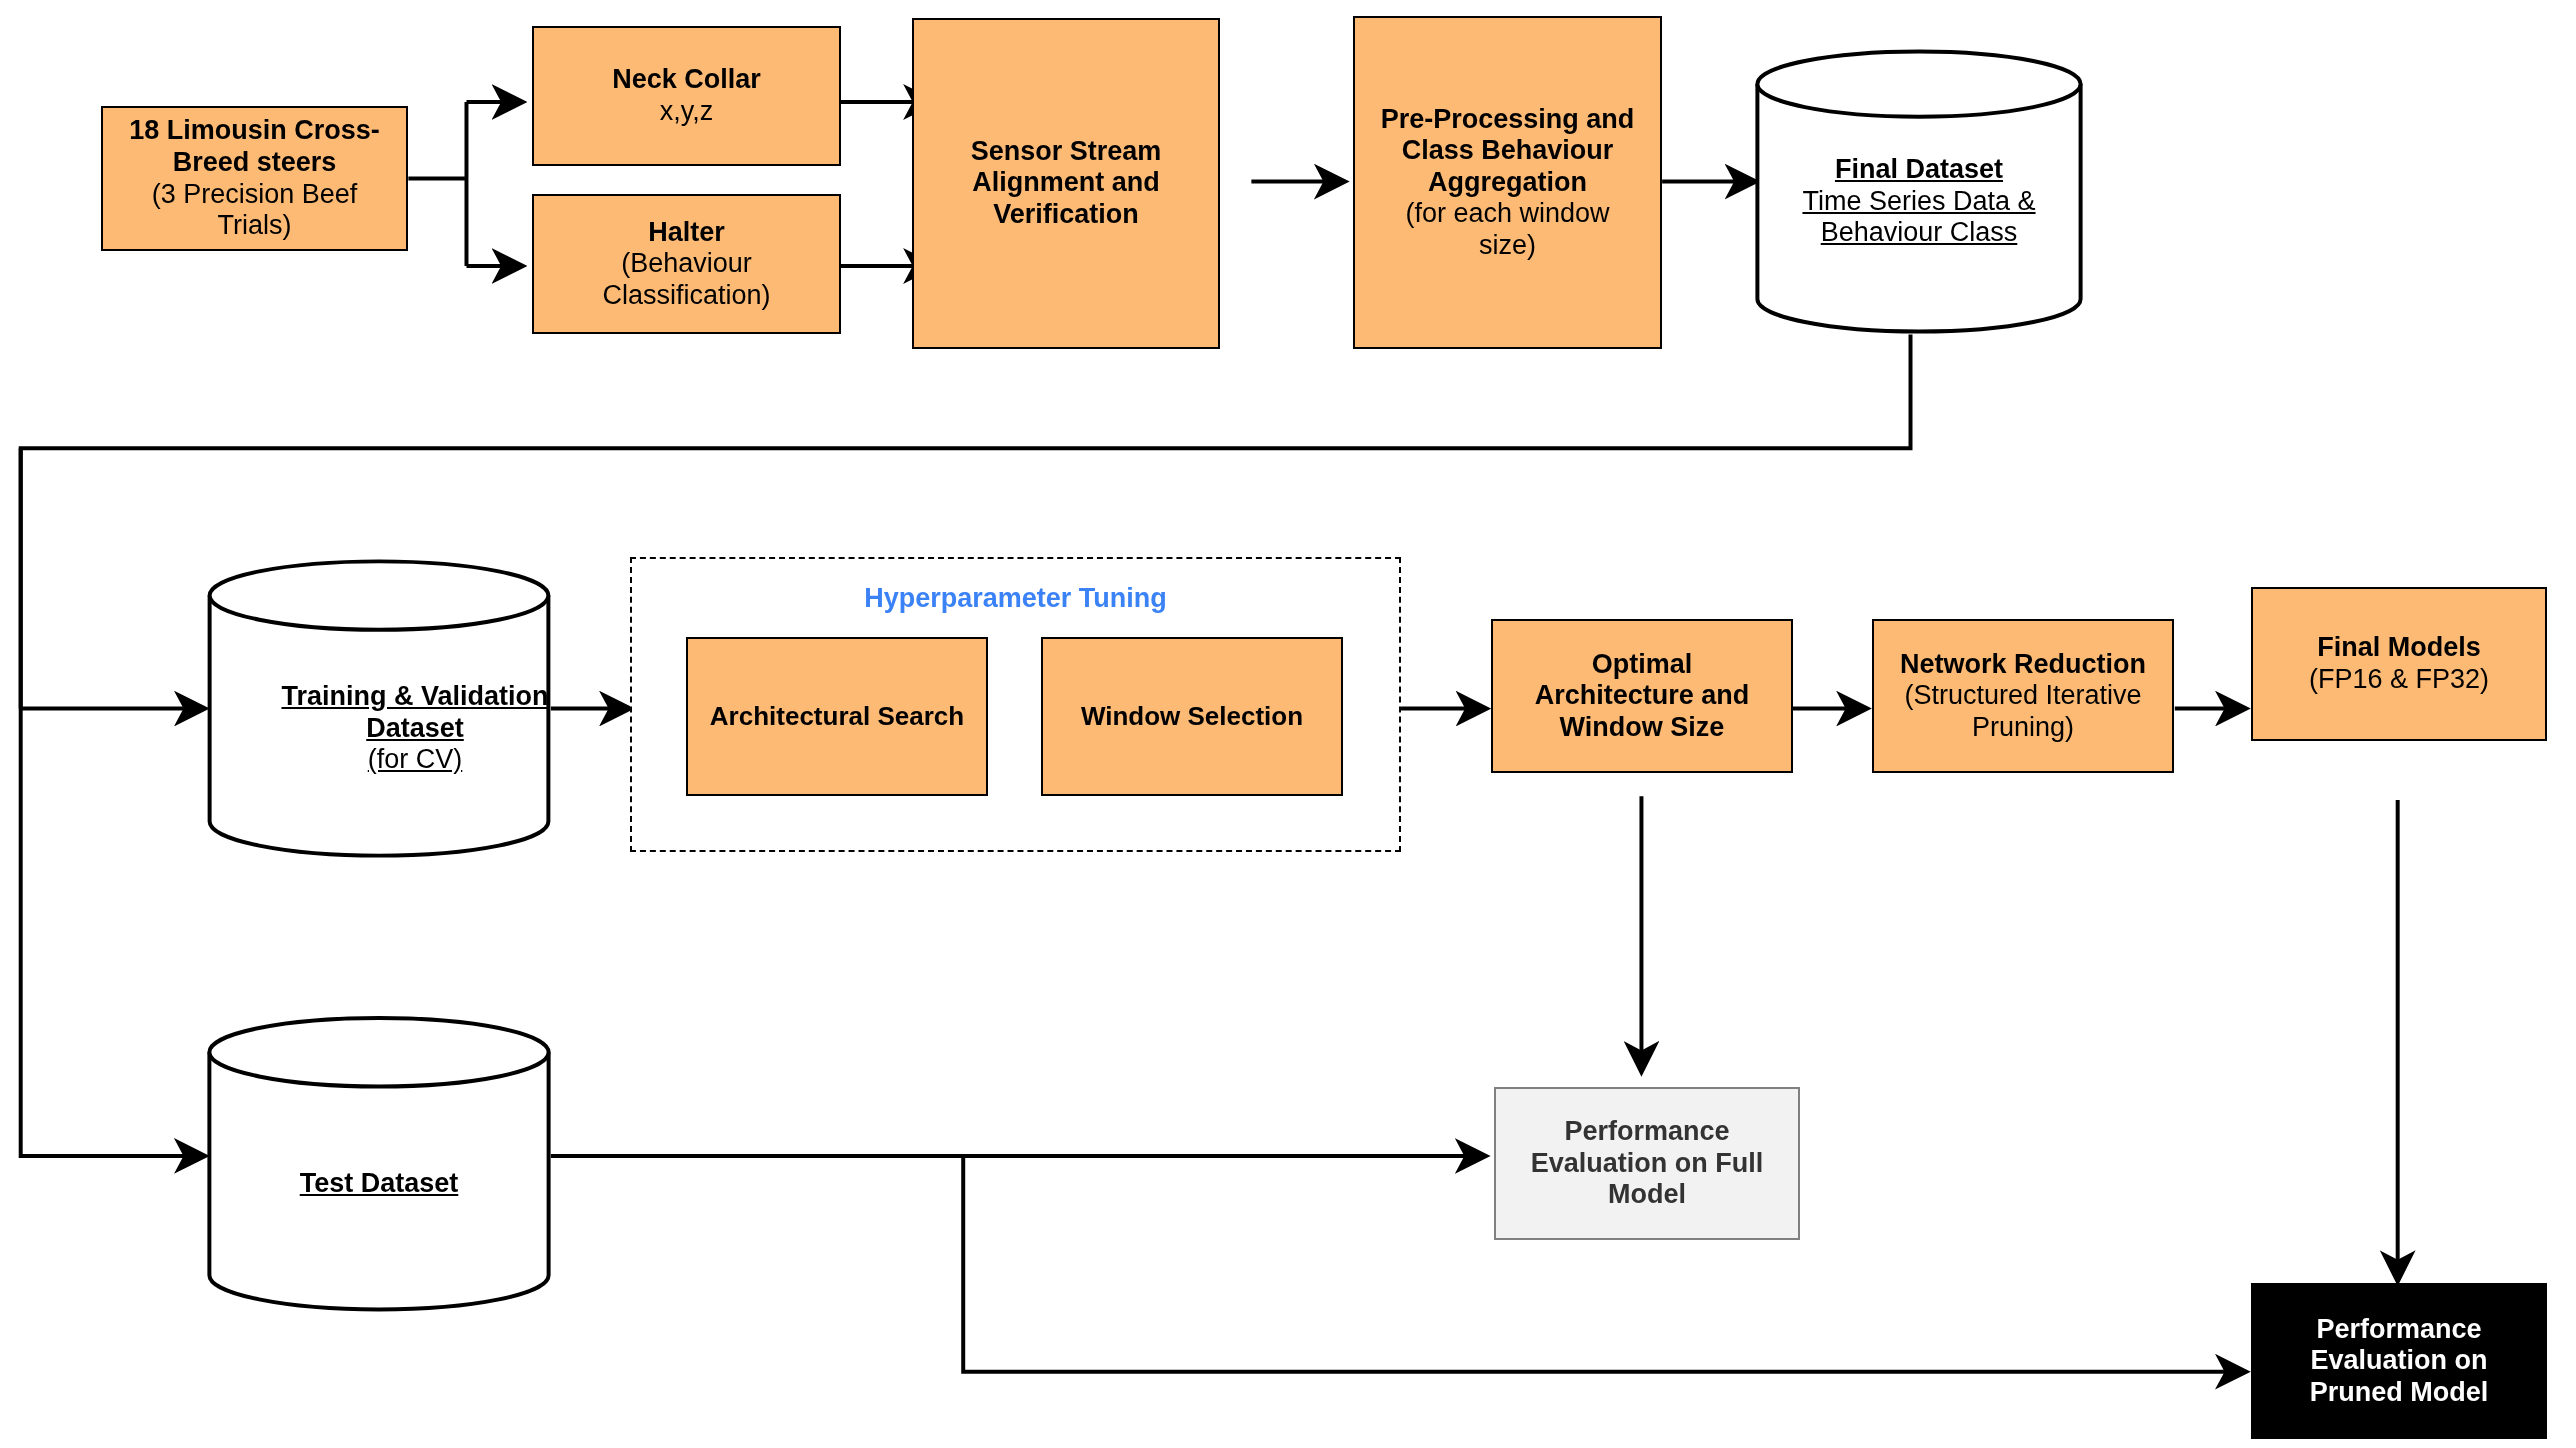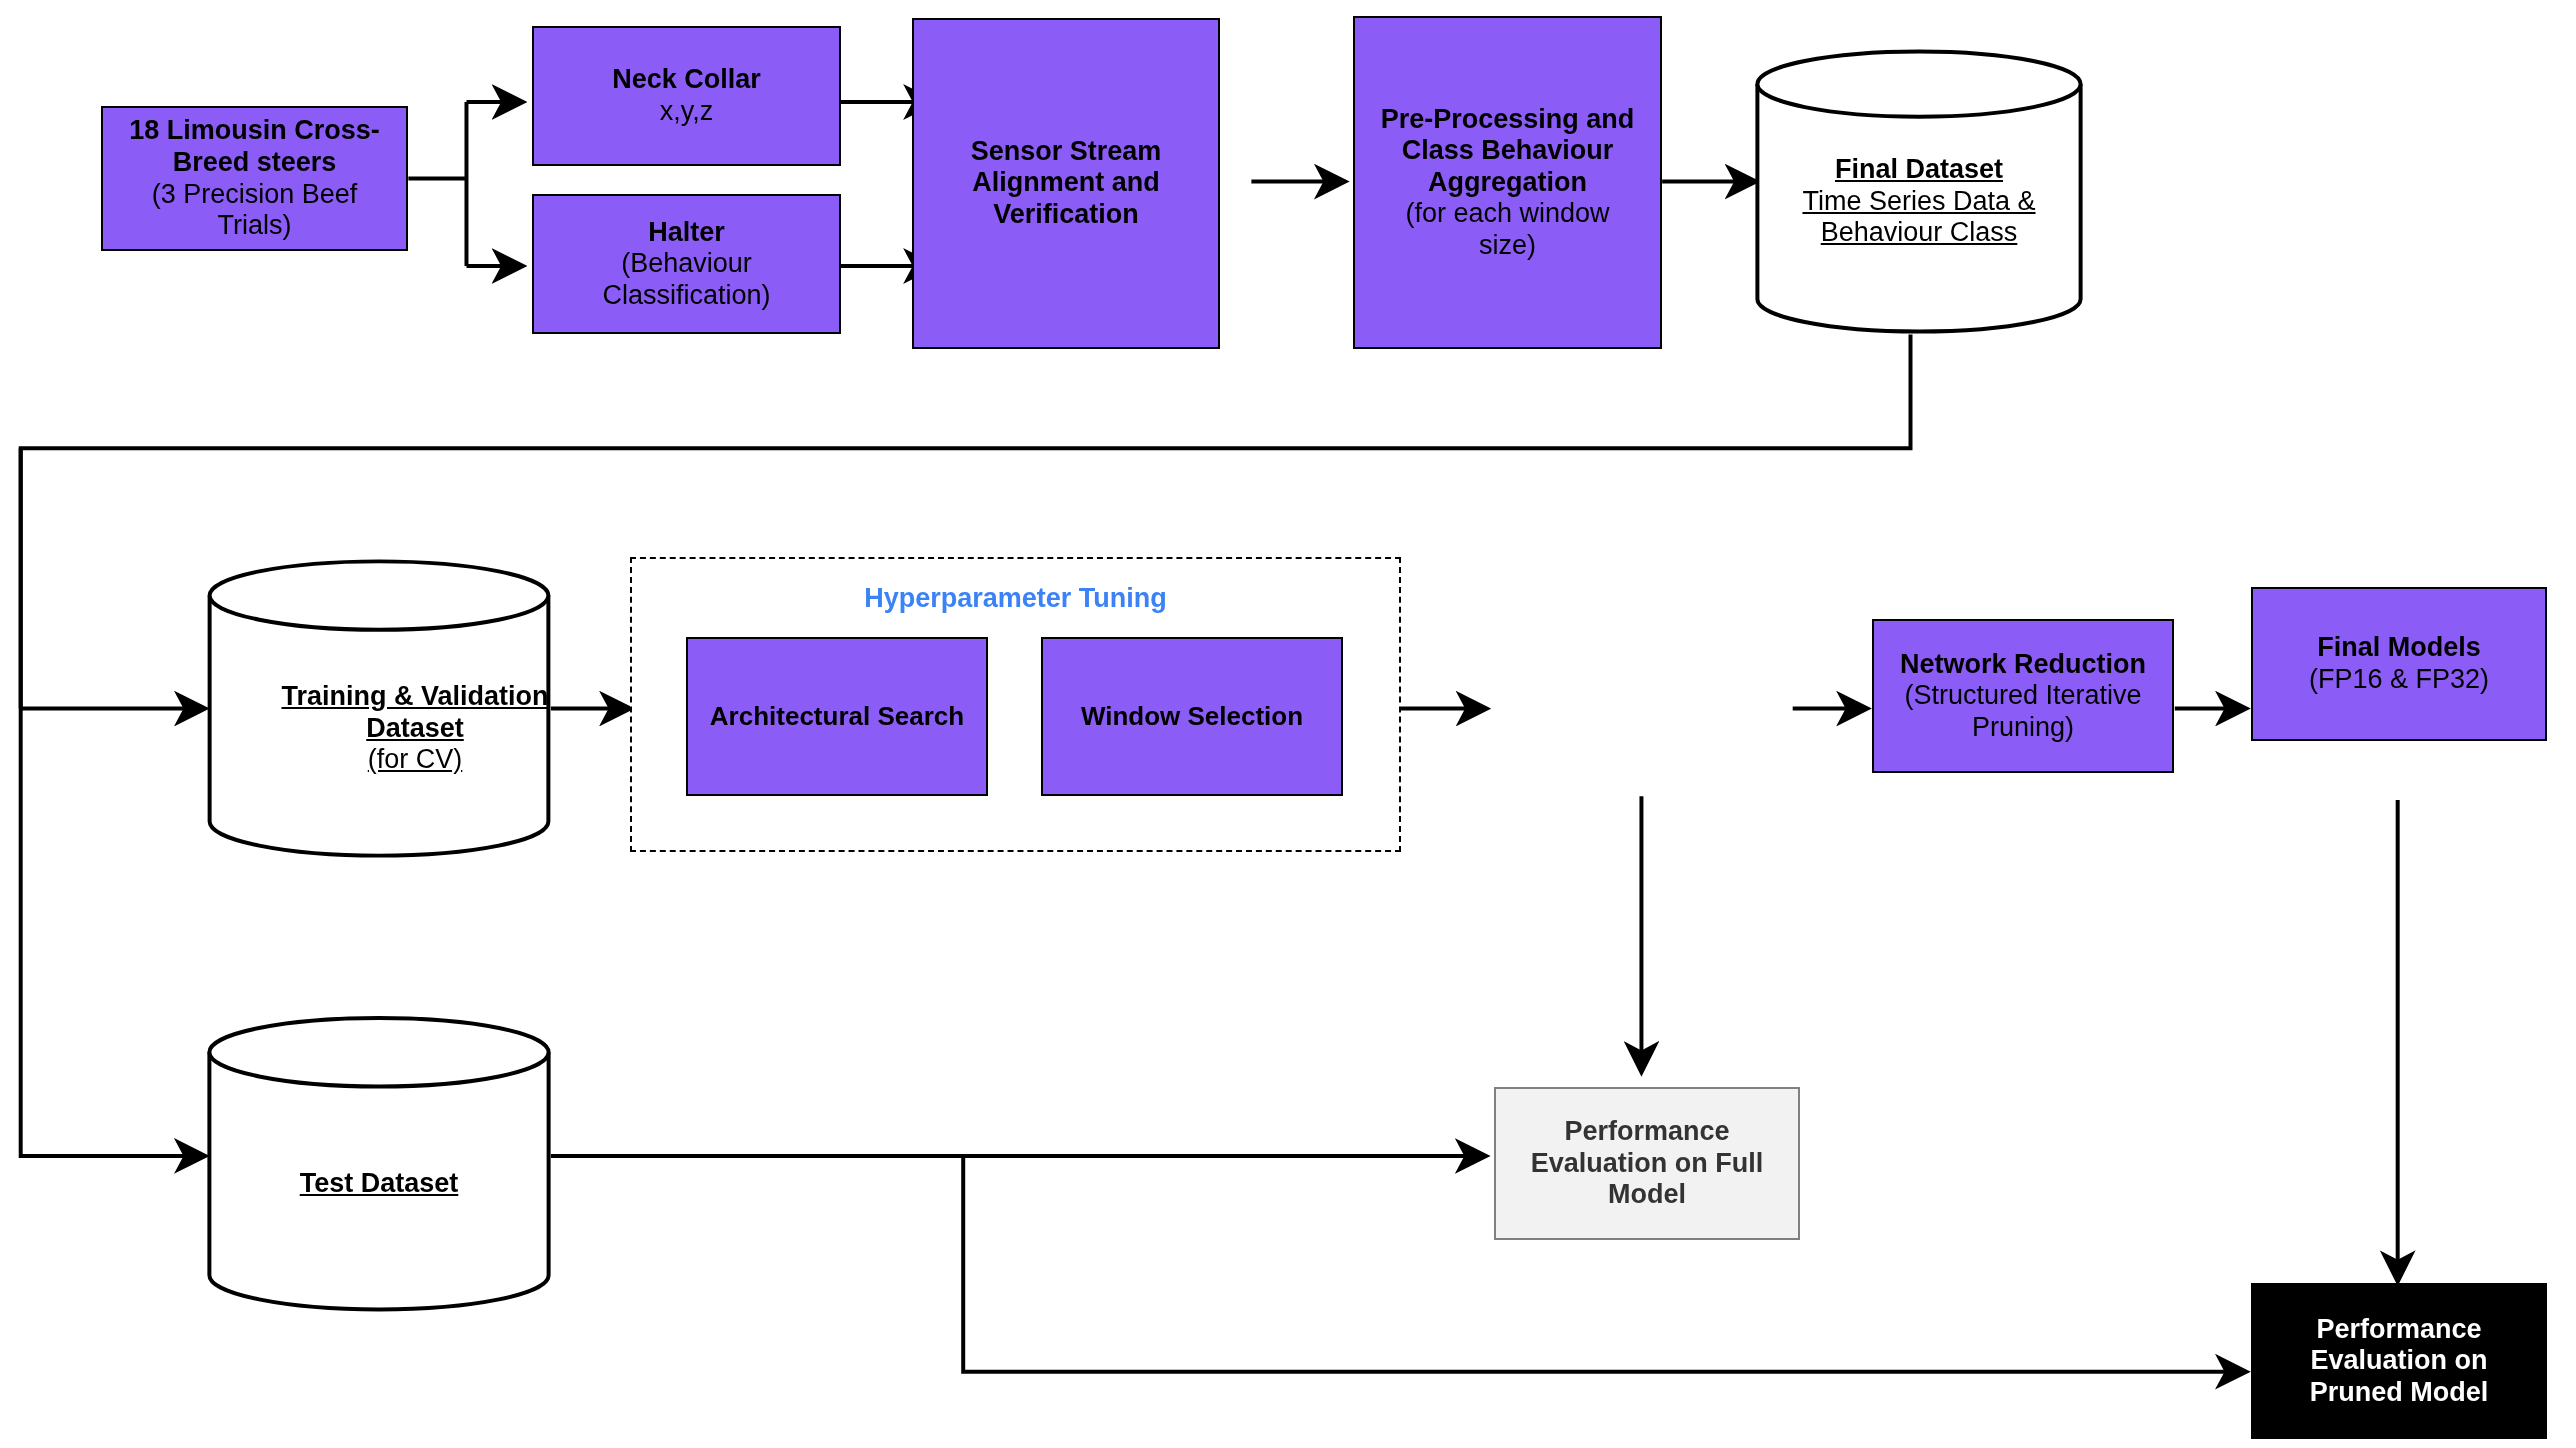--- a/index.html
+++ b/index.html
@@ -1,21 +1,21 @@
 <!DOCTYPE html>
 <html style="font-size:12.7px"><head>
 <meta charset="utf-8">
 <style>
   html,body{margin:0;padding:0;background:#ffffff;}
   #canvas{position:relative;width:2576px;height:1449px;background:#ffffff;
           font-family:"Liberation Sans","DejaVu Sans",sans-serif;}
   svg.layer{position:absolute;top:0;left:0;width:2576px;height:1449px;overflow:visible;}
   .node{position:absolute;box-sizing:border-box;display:flex;flex-direction:column;
         align-items:center;justify-content:center;text-align:center;color:#000;}
-  .rect{border:2.4px solid #000;background:#8b5cf6;text-align:right;}
+  .rect{border:2.4px solid #000;background:#fdba74;text-align:right;}
   .t-bold{font-weight:bold;line-height:1.17;}
   .t-reg{font-weight:normal;line-height:1.17;}
   .f34{font-size:27px;}
   .f33{font-size:26px;}
   .dashbox{position:absolute;box-sizing:border-box;border:2.4px dashed #000;background:#ffffff;}
   .dashtitle{position:absolute;width:100%;text-align:center;font-weight:bold;font-size:27px;color:#3b82f6;}
   .grayrect{border:2.4px solid #808080;background:#f2f2f2;color:#333333;}
   .blackrect{border:0;background:#000000;color:#ffffff;}
   .cyl{position:absolute;}
   .cyl svg{position:absolute;top:0;left:0;overflow:visible;}
@@ -129,20 +129,25 @@
   <div class="dashbox" style="left:630px;top:557px;width:771px;height:295px;">
     <div class="dashtitle" style="top:24px;">Hyperparameter Tuning</div>
   </div>
   <div class="node rect" style="left:686px;top:637px;width:302px;height:159px;">
     <div class="t-bold f33">Architectural Search</div>
   </div>
   <div class="node rect" style="left:1041px;top:637px;width:302px;height:159px;">
     <div class="t-bold f33">Window Selection</div>
   </div>
 
+  <div class="node rect" style="left:1491px;top:619px;width:302px;height:154px;">
+    <div class="t-bold f34">Optimal</div>
+    <div class="t-bold f34">Architecture and</div>
+    <div class="t-bold f34">Window Size</div>
+  </div>
 
   <div class="node rect" style="left:1872px;top:619px;width:302px;height:154px;">
     <div class="t-bold f34">Network Reduction</div>
     <div class="t-reg f34">(Structured Iterative</div>
     <div class="t-reg f34">Pruning)</div>
   </div>
 
   <div class="node rect" style="left:2251px;top:587px;width:296px;height:154px;">
     <div class="t-bold f34">Final Models</div>
     <div class="t-reg f34">(FP16 &amp; FP32)</div>

